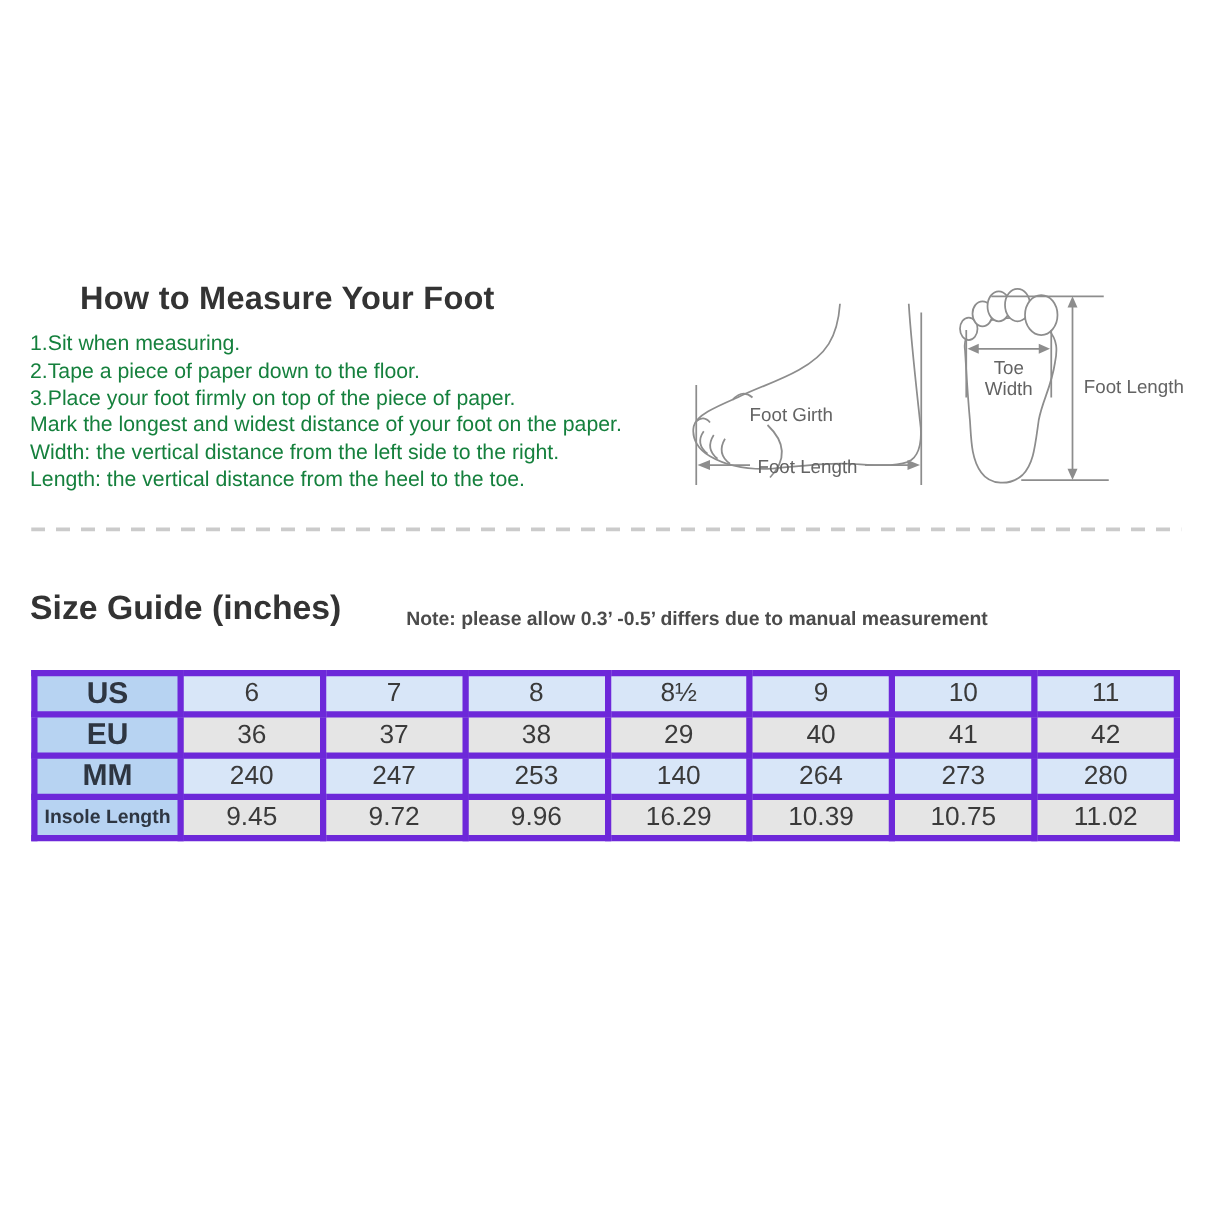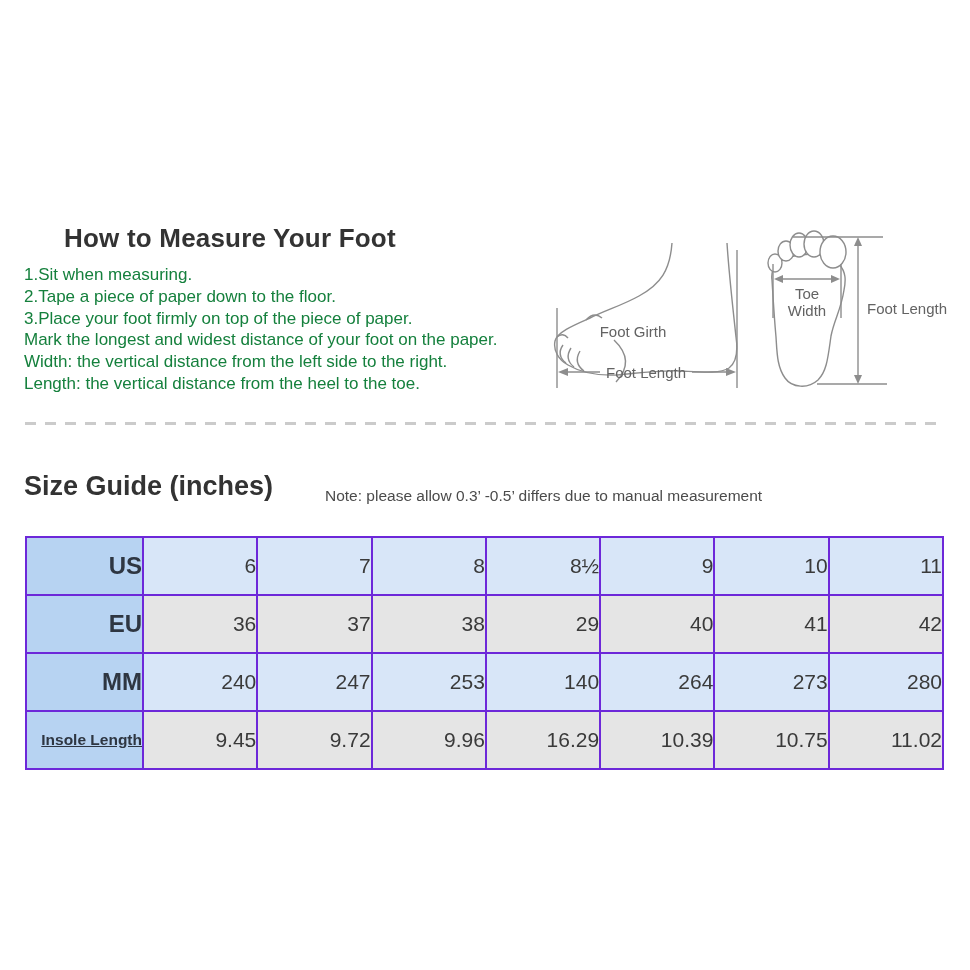--- a/index.html
+++ b/index.html
@@ -18,27 +18,27 @@
   .diagrams .ln { stroke:#8d8d8d; stroke-width:1.4; fill:none; }
   .diagrams .ah { fill:#8d8d8d; stroke:none; }
   .diagrams .shape { stroke:#8d8d8d; stroke-width:1.4; fill:#ffffff; }
 
   
   .divider { position:absolute; left:25px; top:422px; width:920px; height:3px;
              background:repeating-linear-gradient(to right, #cbcbcb 0 11px, transparent 11px 20px); }
 
   
   .sg-title { position:absolute; left:24px; top:471px; font-size:27px; font-weight:700; color:#333333; }
-  .sg-note  { position:absolute; left:325px; top:487px; font-size:15.5px; color:#4b4b4b; }
+  .sg-note  { position:absolute; left:325px; top:487px; font-size:15.5px; color:#4b4b4b;font-weight:bold; }
 
   
   table.size { position:absolute; left:25px; top:536px; width:919px; border-collapse:collapse; table-layout:fixed; }
-  table.size th, table.size td { border:2px solid #6d28d9; text-align:right; vertical-align:middle; height:58px; }
+  table.size th, table.size td { border:5px solid #6d28d9; text-align:center; vertical-align:middle; height:33px; }
   table.size th { background:#b7d3f2; font-size:24px; font-weight:600; color:#2e3642; }
-  table.size th.small { font-size:15.5px; font-weight:700;text-decoration:underline; }
+  table.size th.small { font-size:15.5px; font-weight:700; }
   table.size td { font-size:21px; color:#3a3a3a; background:#e5e5e5; }
   table.size tr.shaded td { background:#d8e6f8; }
 </style>
 </head>
 <body>
 
 <section class="howto">
   <h1>How to Measure Your Foot</h1>
   <p>1.Sit when measuring.</p>
   <p>2.Tape a piece of paper down to the floor.</p>

